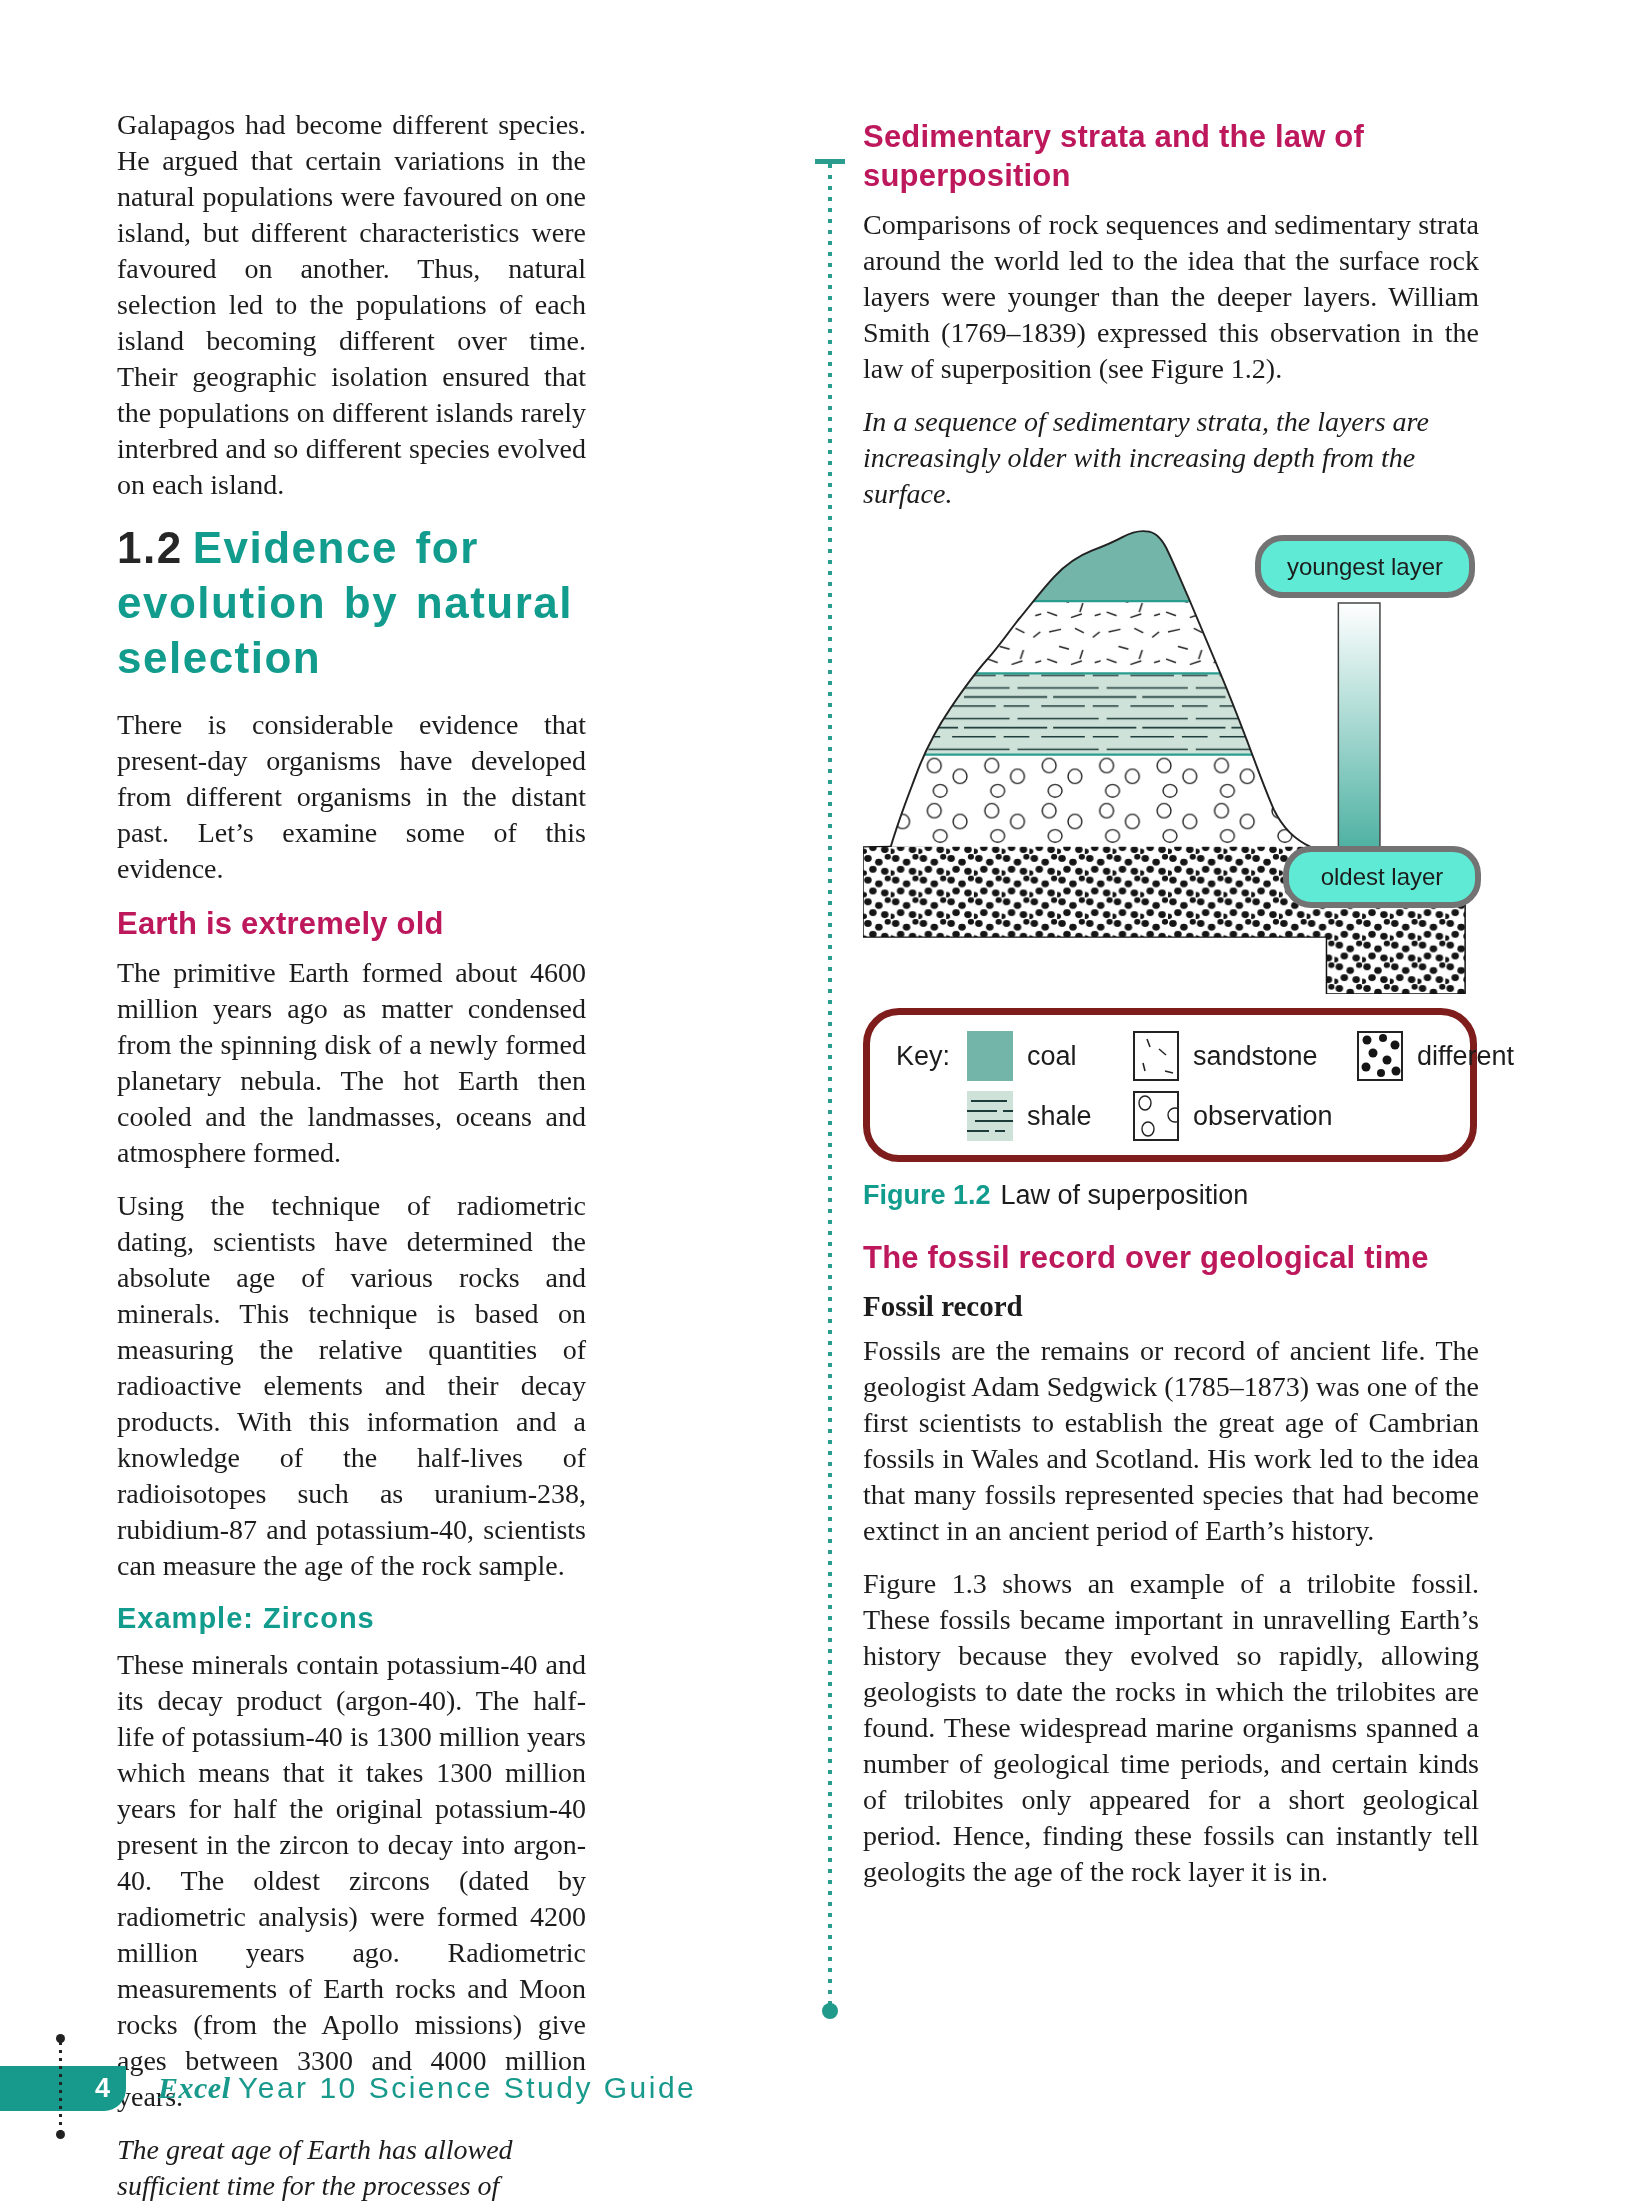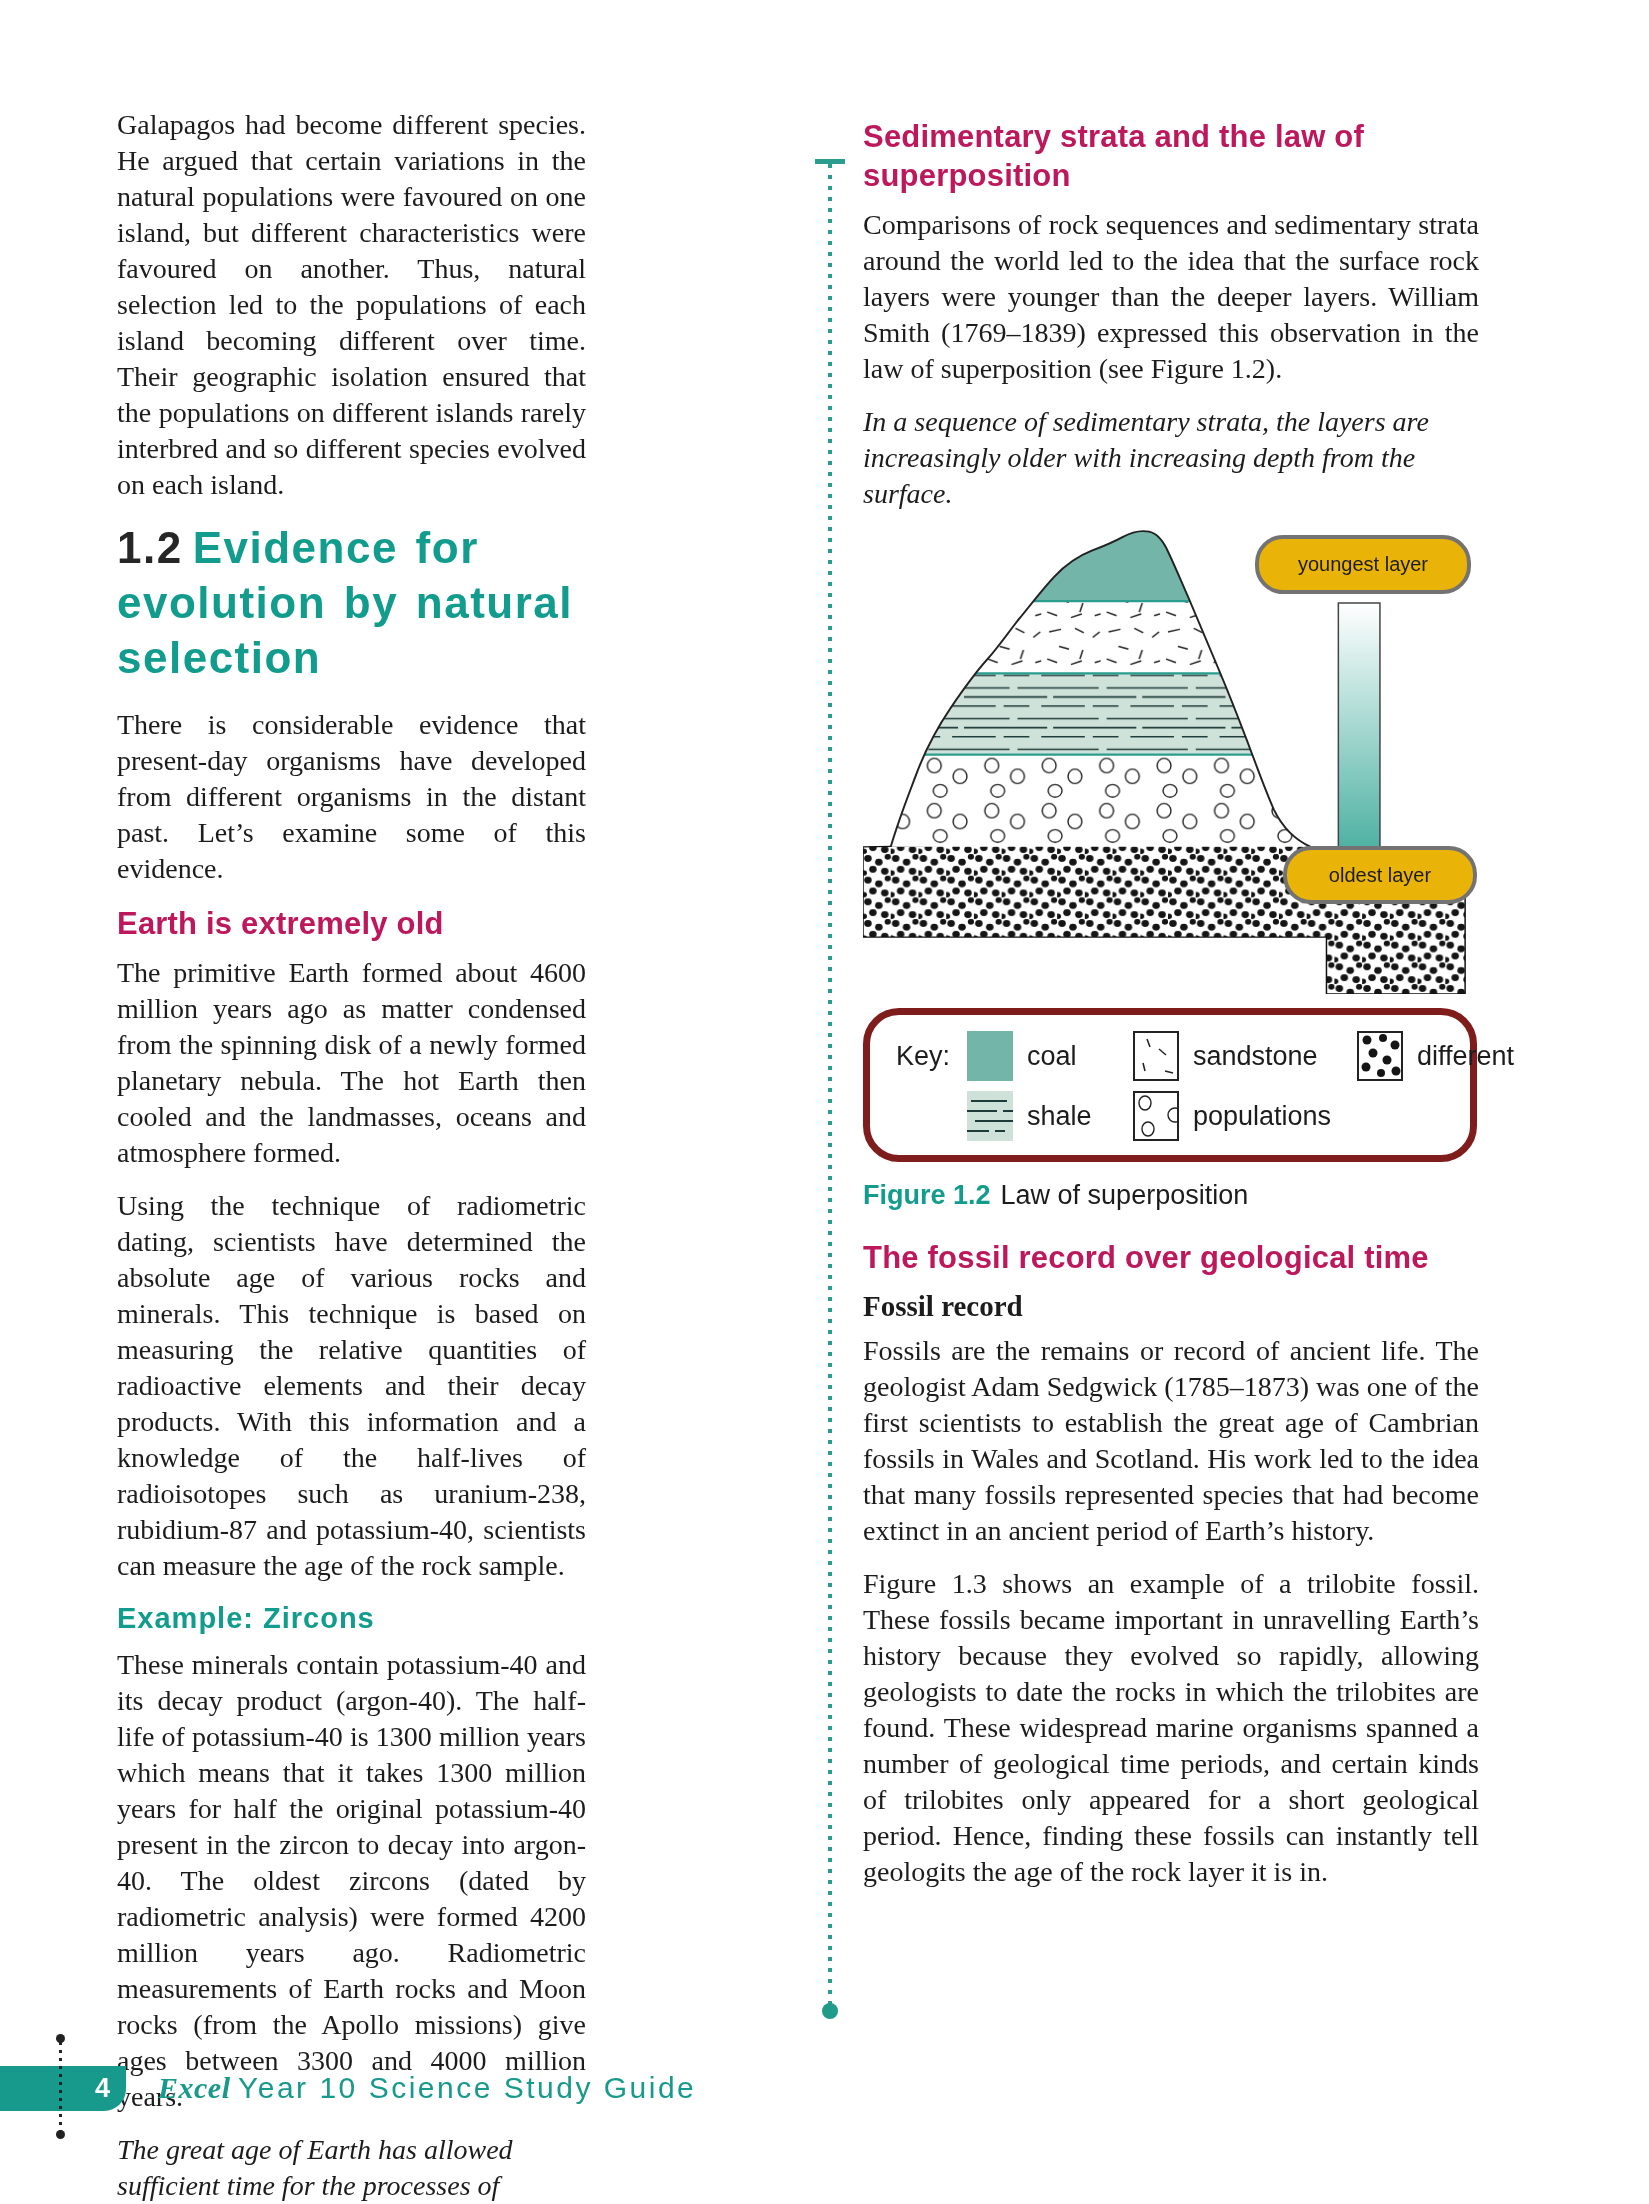--- a/index.html
+++ b/index.html
@@ -23,22 +23,22 @@
   h3.serifsub{font-size:29px;line-height:34px;font-weight:bold;margin:0 0 10px 0;}
   
   .divider{position:absolute;left:828px;top:164px;width:4px;height:1843px;
            background-image:repeating-linear-gradient(to bottom,#2a9d8f 0 4px,transparent 4px 11px);}
   .divider::before{content:"";position:absolute;left:-13px;top:-5px;width:30px;height:5px;background:#2a9d8f;}
   .divider::after{content:"";position:absolute;left:-6px;bottom:-12px;width:16px;height:16px;border-radius:50%;background:#1f9a8b;}
   
   .figure{margin:4px 0 0 0;}
   .fig-diagram{position:relative;width:614px;height:465px;}
   .fig-diagram svg{display:block;}
-  .pill{position:absolute;background:#eab308;border:4px solid #737373;border-radius:28px;
-        font-family:"Liberation Sans",sans-serif;font-size:20px;color:#1c1c1c;
+  .pill{position:absolute;background:#5eead4;border:6px solid #737373;border-radius:28px;
+        font-family:"Liberation Sans",sans-serif;font-size:24px;color:#1c1c1c;
         display:flex;align-items:center;justify-content:center;}
   .pill.young{left:392px;top:6px;width:208px;height:51px;}
   .pill.old{left:420px;top:317px;width:186px;height:50px;}
   .keybox{width:614px;box-sizing:border-box;border:7px solid #7f1d1d;border-radius:36px;
           margin-top:14px;padding:16px 20px 14px 26px;
           font-family:"Liberation Sans",sans-serif;font-size:27px;color:#1c1c1c;}
   .keyrow{display:grid;grid-template-columns:71px 166px 224px auto;align-items:center;}
   .keyrow + .keyrow{margin-top:10px;}
   .keyitem{display:flex;align-items:center;gap:14px;}
   .swatch{width:46px;height:50px;flex:0 0 auto;box-sizing:border-box;}
@@ -201,21 +201,21 @@
             <span>shale</span>
           </span>
           <span class="keyitem">
             <span class="swatch bordered"><svg width="42" height="46" viewBox="0 0 42 46">
                   <g stroke="#222" stroke-width="1.4" fill="none">
                     <ellipse cx="10" cy="10" rx="6" ry="7"></ellipse>
                     <ellipse cx="40" cy="22" rx="7" ry="7"></ellipse>
                     <ellipse cx="13" cy="36" rx="6" ry="7"></ellipse>
                   </g>
                 </svg></span>
-            <span>populations</span>
+            <span>observation</span>
           </span>
           <span></span>
         </div>
       </div>
 
       <div class="caption">
         <span class="cap-label">Figure 1.2</span><span class="cap-text">Law of superposition</span>
       </div>
     </div>
 

